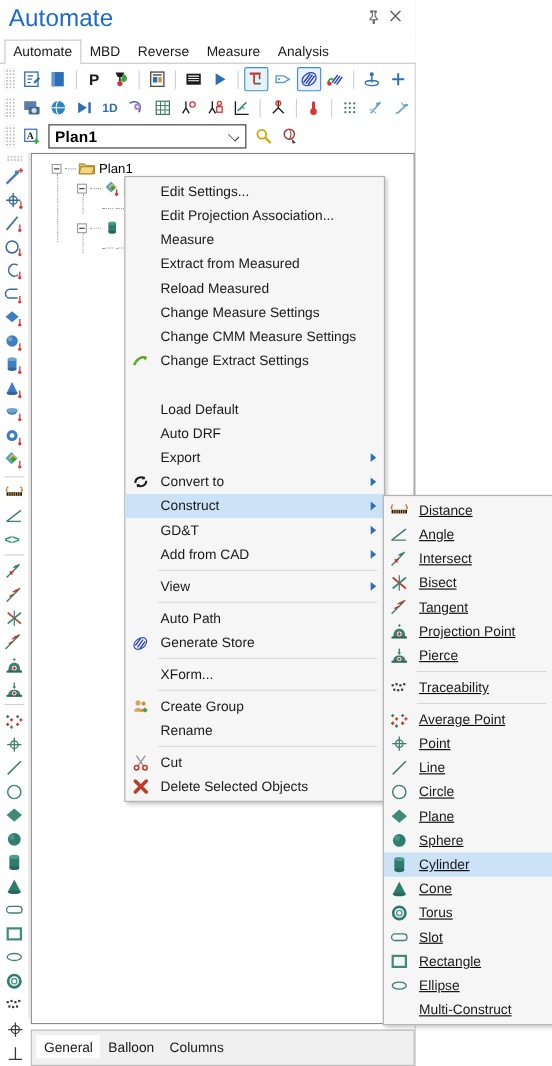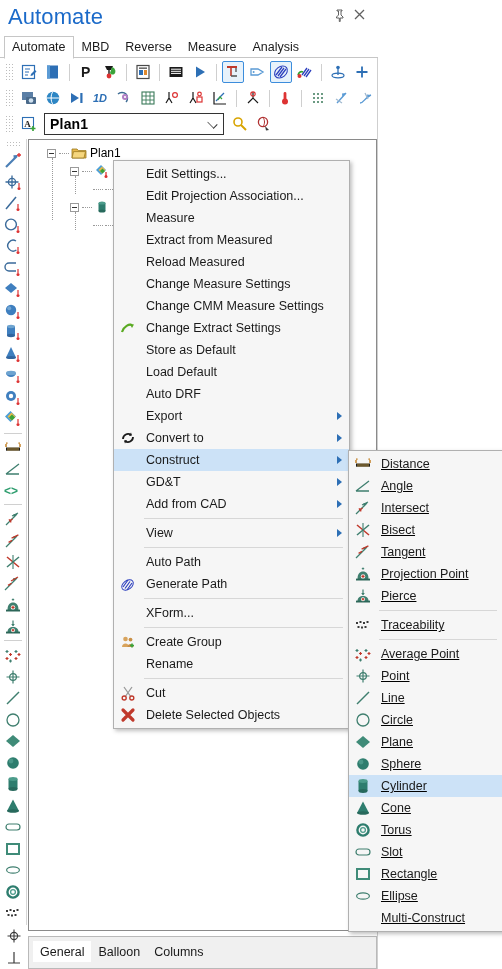--- a/index.html
+++ b/index.html
@@ -42,21 +42,21 @@
     border:1px solid transparent; border-bottom:none; cursor:default; white-space:nowrap;
   }
   .tab.active {
     background:#ffffff; border:1px solid #c6c6c6; border-bottom:1px solid #ffffff;
     margin-bottom:-1px; position:relative; z-index:2;
   }
 
   
   .tbrow { position:absolute; left:0; width:378px; height:26px; display:flex; align-items:center; }
   .tbrow.r1 { top:59px; }
-  .tbrow.r2 { top:85px;font-style:italic; }
+  .tbrow.r2 { top:85px; }
   .tbrow.r3 { top:111px; }
   .grip {
     width:10px; height:20px; margin-left:4px; margin-right:3px;
     background-image:radial-gradient(#bcbcbc 0.8px, transparent 0.9px);
     background-size:3px 3px; background-position:1px 1px;
   }
   .tbtn {
     width:22px; height:22px; margin:0 1px; display:flex; align-items:center; justify-content:center;
     border:1px solid transparent; border-radius:2px; position:relative;
   }
@@ -814,21 +814,20 @@
         <span class="micon">
           <svg width="16" height="16" viewBox="0 0 16 16">
             <path d="M2 12 C4 6 9 4 12 5" stroke="#5aaa22" stroke-width="2.2" fill="none"></path>
             <path d="M14 4.4 l-4.4 -.6 2.4 4.2z" fill="#5aaa22"></path>
           </svg>
         </span>
         <span class="mlabel">Change Extract Settings</span>
       </div>
       <div class="mi">
         <span class="micon"></span>
-        <span class="mlabel">Store as Default</span>
       </div>
       <div class="mi">
         <span class="micon"></span>
         <span class="mlabel">Load Default</span>
       </div>
       <div class="mi">
         <span class="micon"></span>
         <span class="mlabel">Auto DRF</span>
       </div>
       <div class="mi">
@@ -878,21 +877,21 @@
         <span class="micon">
           <svg width="16" height="16" viewBox="0 0 16 16">
             <g stroke="#2c3fbe" stroke-width="1.2" fill="none">
               <path d="M3 11 L8 4"></path>
               <path d="M5 12.5 L10 5.5"></path>
               <path d="M7 14 L12 7"></path>
             </g>
             <ellipse cx="7.5" cy="9" rx="6.5" ry="4.4" fill="none" stroke="#2c3fbe" stroke-width="1" transform="rotate(-38 7.5 9)"></ellipse>
           </svg>
         </span>
-        <span class="mlabel">Generate Path</span>
+        <span class="mlabel">Generate Store</span>
       </div>
       <div class="msep"></div>
       <div class="mi">
         <span class="micon"></span>
         <span class="mlabel">XForm...</span>
       </div>
       <div class="msep"></div>
       <div class="mi">
         <span class="micon">
           <svg width="16" height="16" viewBox="0 0 16 16">

